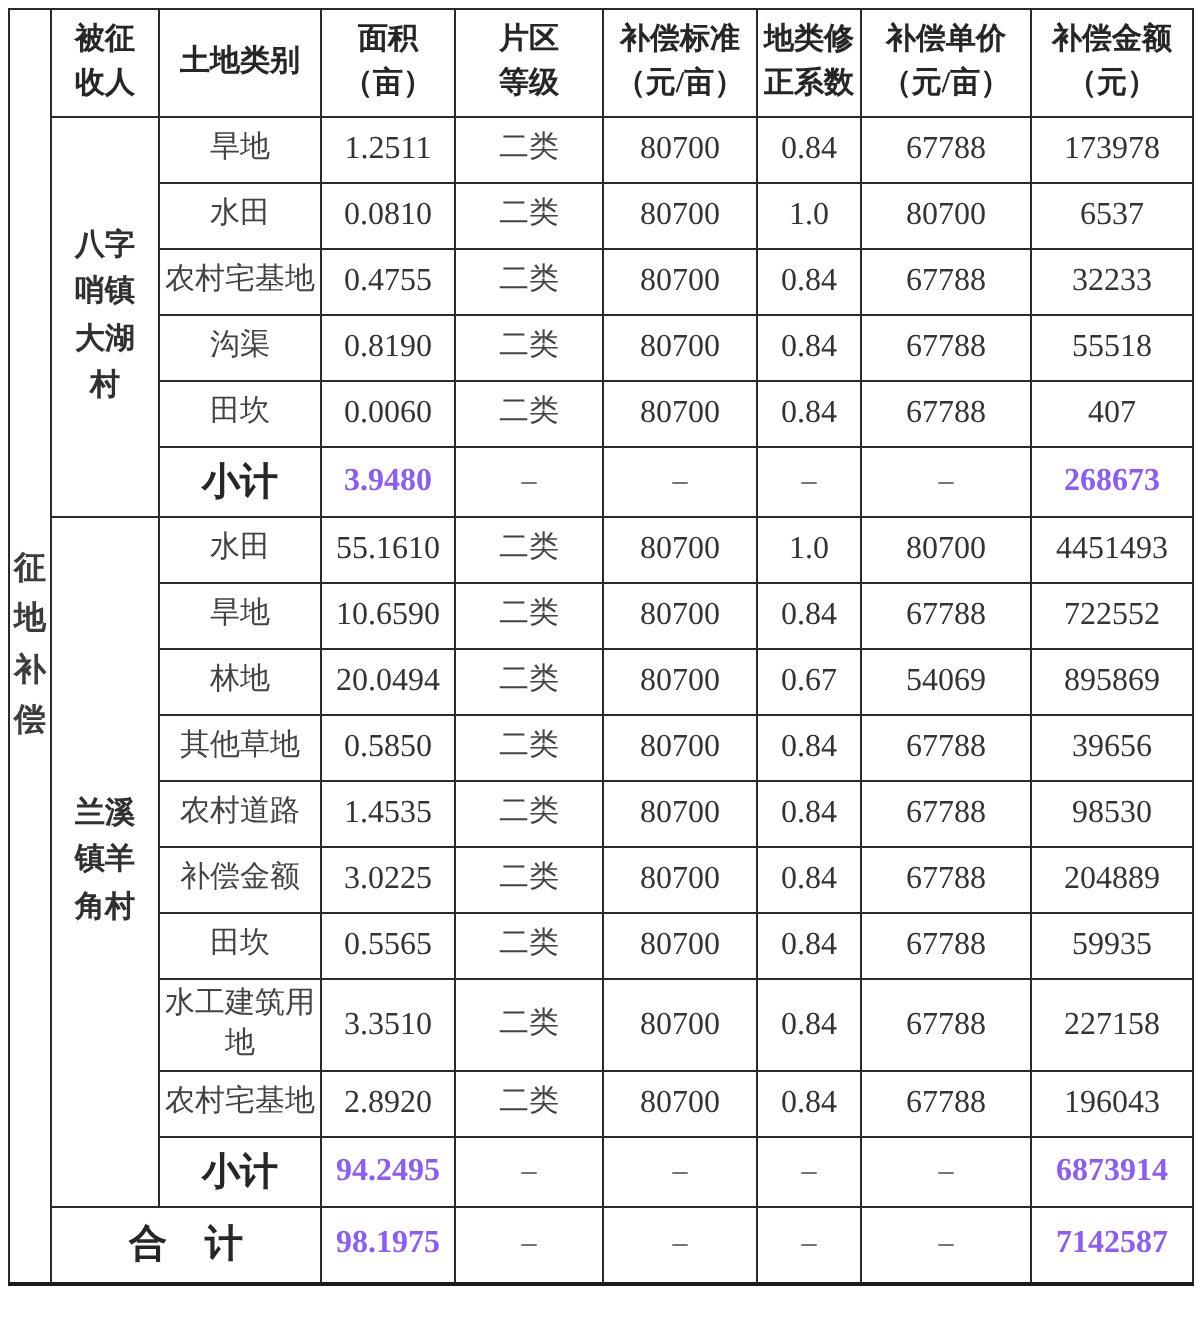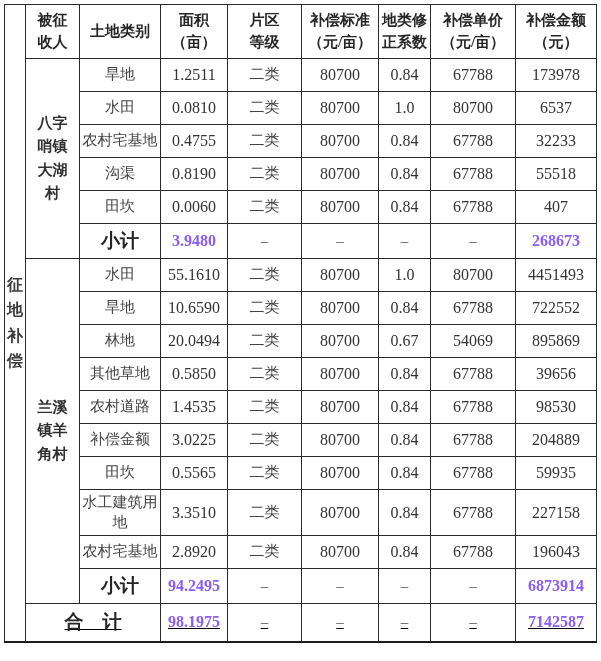--- a/index.html
+++ b/index.html
@@ -73,21 +73,21 @@
     color: #262626;
   }
   tr.sub td.num, tr.tot td.num {
     font-weight: bold;
     color: #8b5cf6;
   }
   tr.hrow   { height: 54px; }
   tr.drow   { height: 33px; }
   tr.tall   { height: 46px; margin-top: 16px; }
   tr.sub    { height: 35px; }
-  tr.tot    { height: 38px; text-decoration: underline; }
+  tr.tot    { height: 38px; }
 </style>
 </head>
 <body>
 
 <div class="sheet">
 <table class="comp-table">
   <colgroup>
     <col style="width:21px">
         <col style="width:54px">
         <col style="width:81px">

